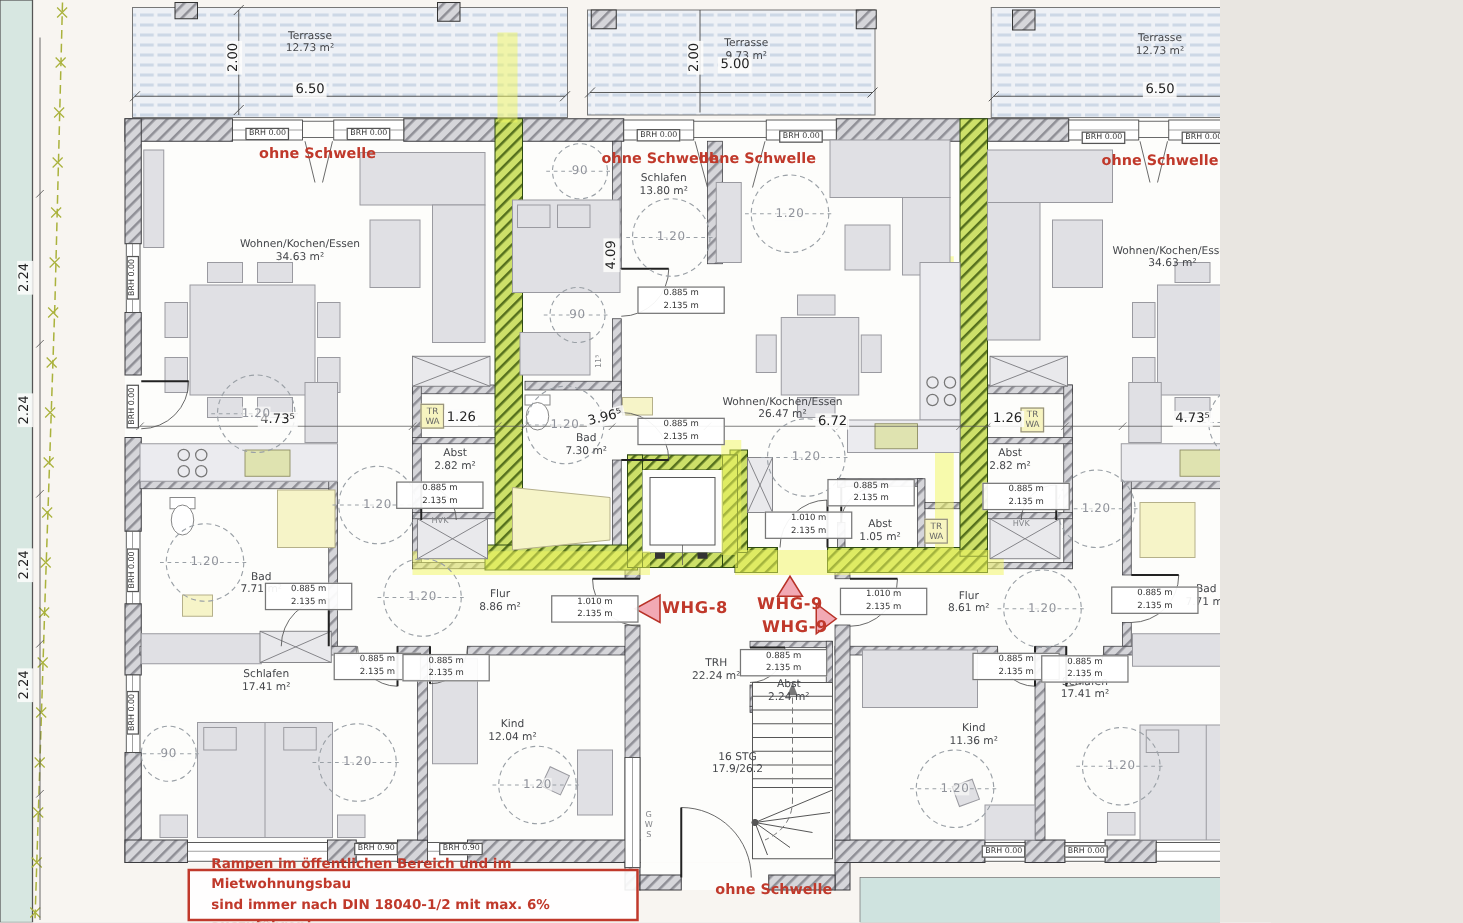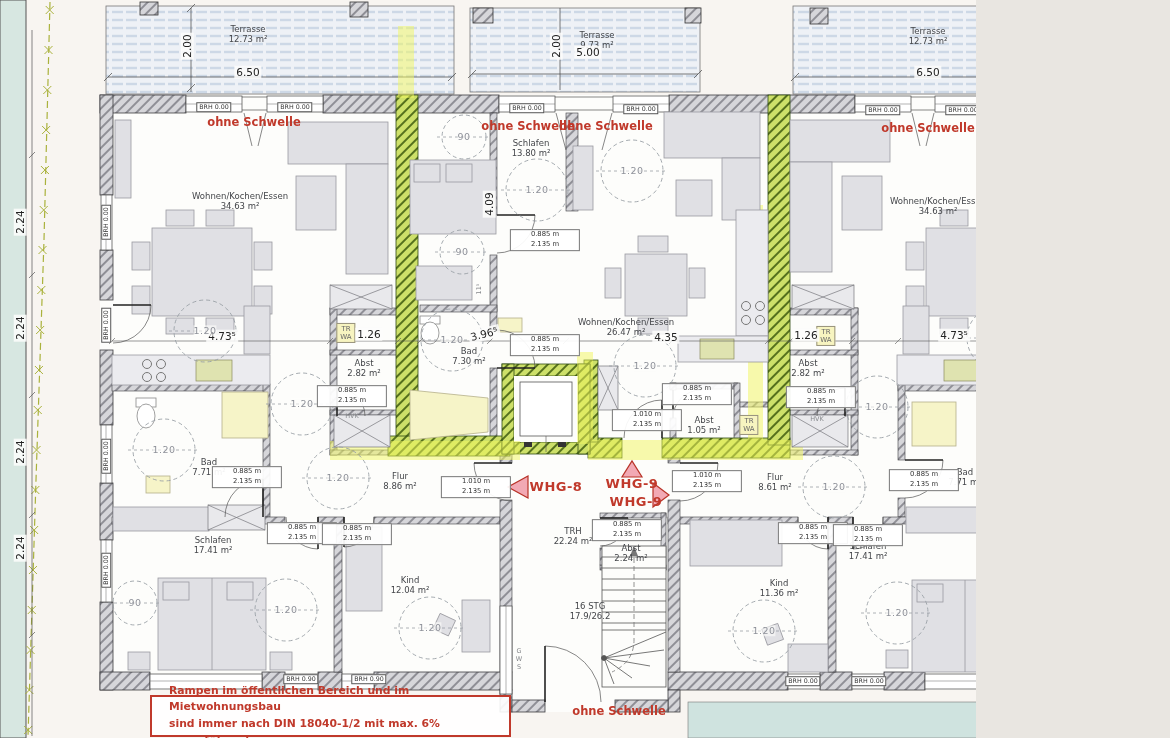--- a/index.html
+++ b/index.html
@@ -637,21 +637,21 @@
 WA</span>
       <span class="ann tiny" style="left: 352px; top: 417px;">HVK</span>
       <span class="ann tiny" style="left: 817px; top: 420px;">HVK</span>
       <span class="ann tiny" style="left: 519px; top: 660px;">G
 W
 S</span>
       <span class="ann dim" style="left: 222px; top: 336px;">4.73⁵</span>
       <span class="ann dim" style="left: 954px; top: 335px;">4.73⁵</span>
       <span class="ann dim" style="left: 369px; top: 334px;">1.26</span>
       <span class="ann dim" style="left: 806px; top: 335px;">1.26</span>
-      <span class="ann dim" style="left: 666px; top: 337px;">4.35</span>
+      <span class="ann dim" style="left: 666px; top: 337px;">6.72</span>
       <span class="ann dim" style="left: 484px; top: 334px; transform: translate(-50%, -50%) rotate(-14deg);">3.96⁵</span>
       <span class="ann dim" style="left: 489px; top: 204px; transform: translate(-50%, -50%) rotate(-90deg);">4.09</span>
       <span class="ann tiny" style="left: 480px; top: 289px; transform: translate(-50%, -50%) rotate(-90deg);">11⁵</span>
       <span class="ann dim" style="left: 20px; top: 222px; transform: translate(-50%, -50%) rotate(-90deg);">2.24</span>
       <span class="ann dim" style="left: 20px; top: 328px; transform: translate(-50%, -50%) rotate(-90deg);">2.24</span>
       <span class="ann dim" style="left: 20px; top: 452px; transform: translate(-50%, -50%) rotate(-90deg);">2.24</span>
       <span class="ann dim" style="left: 20px; top: 548px; transform: translate(-50%, -50%) rotate(-90deg);">2.24</span>
       <span class="ann door" style="left: 545px; top: 240px;">0.885 m
 2.135 m</span>
       <span class="ann door" style="left: 545px; top: 345px;">0.885 m

